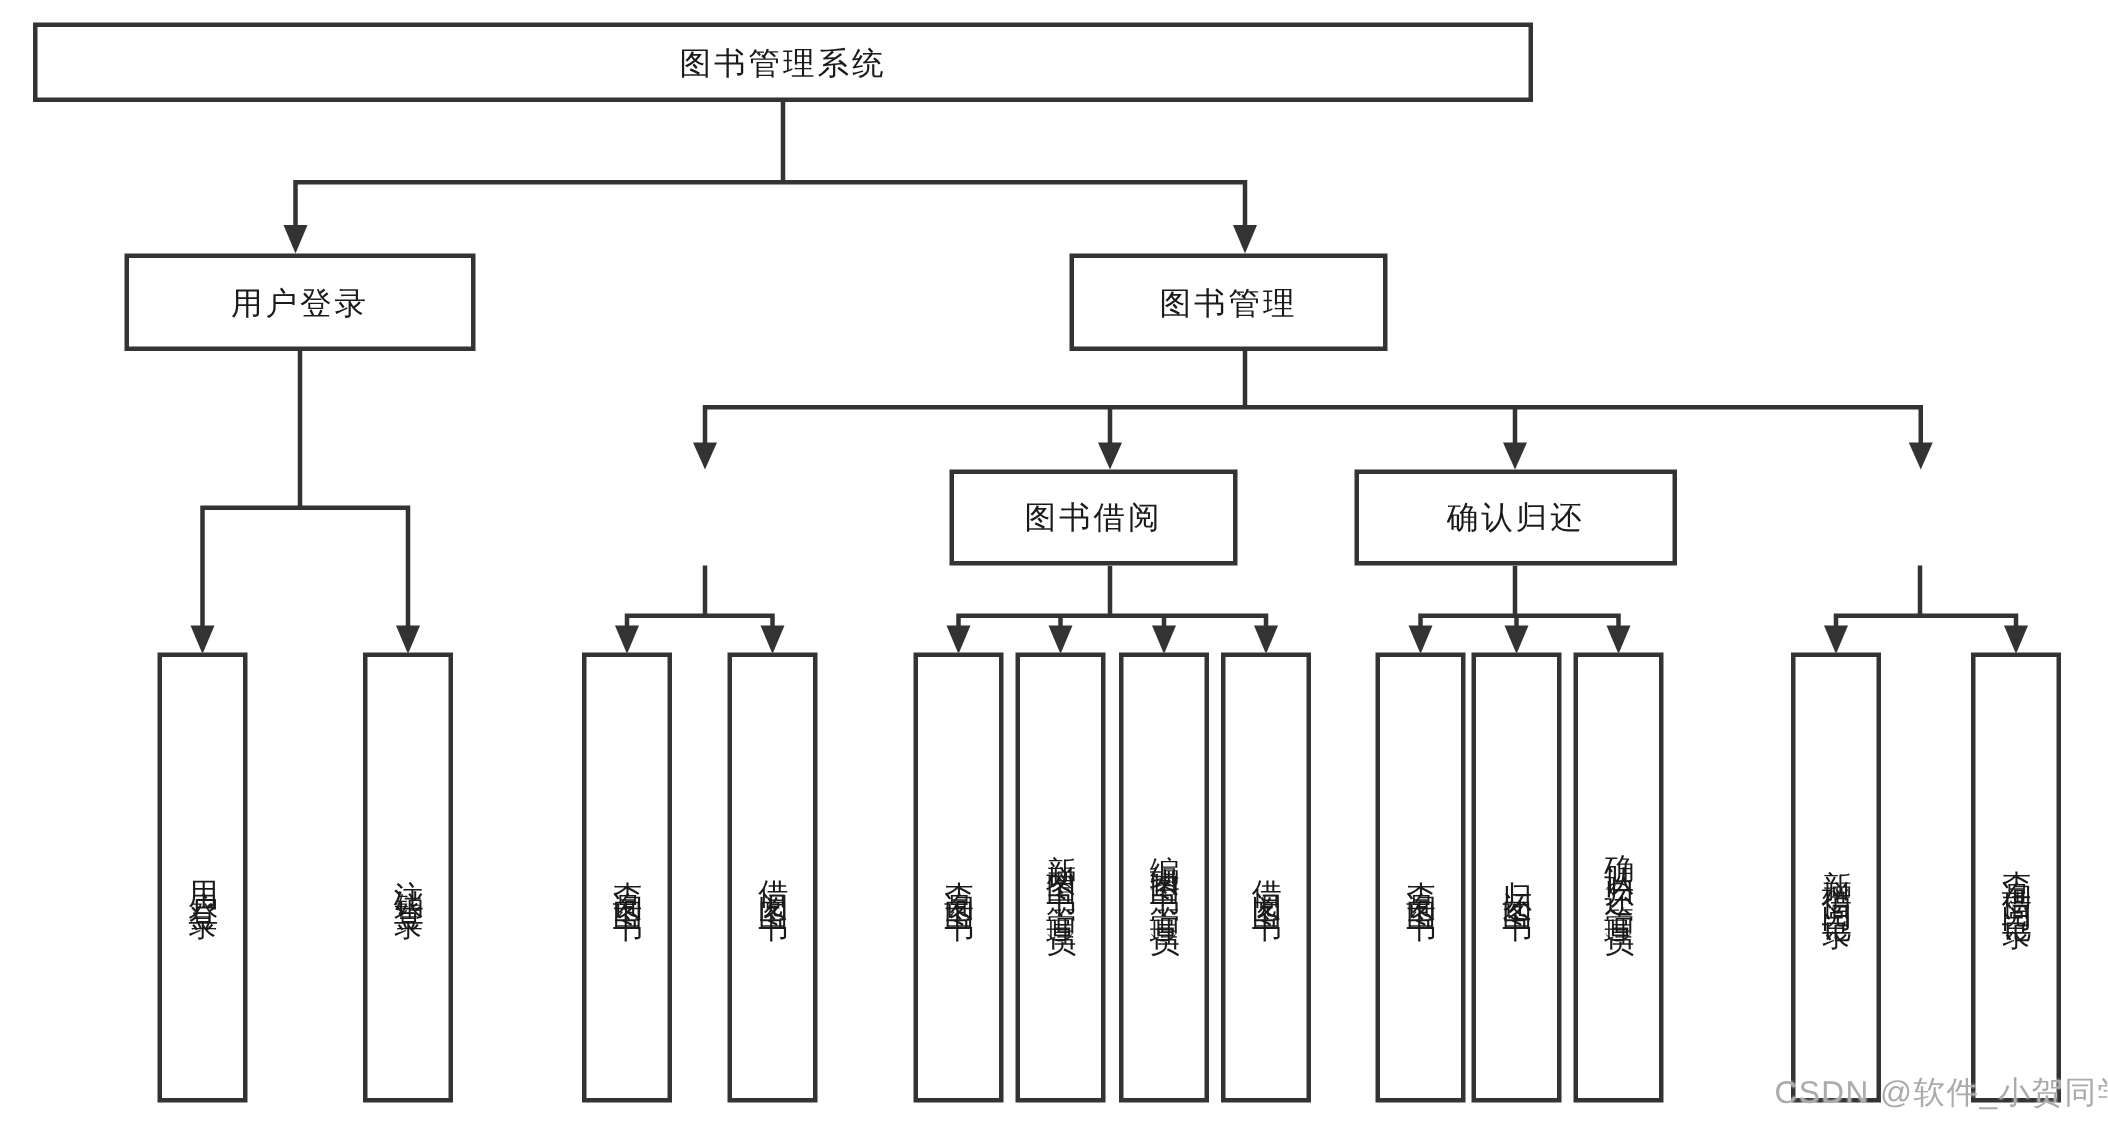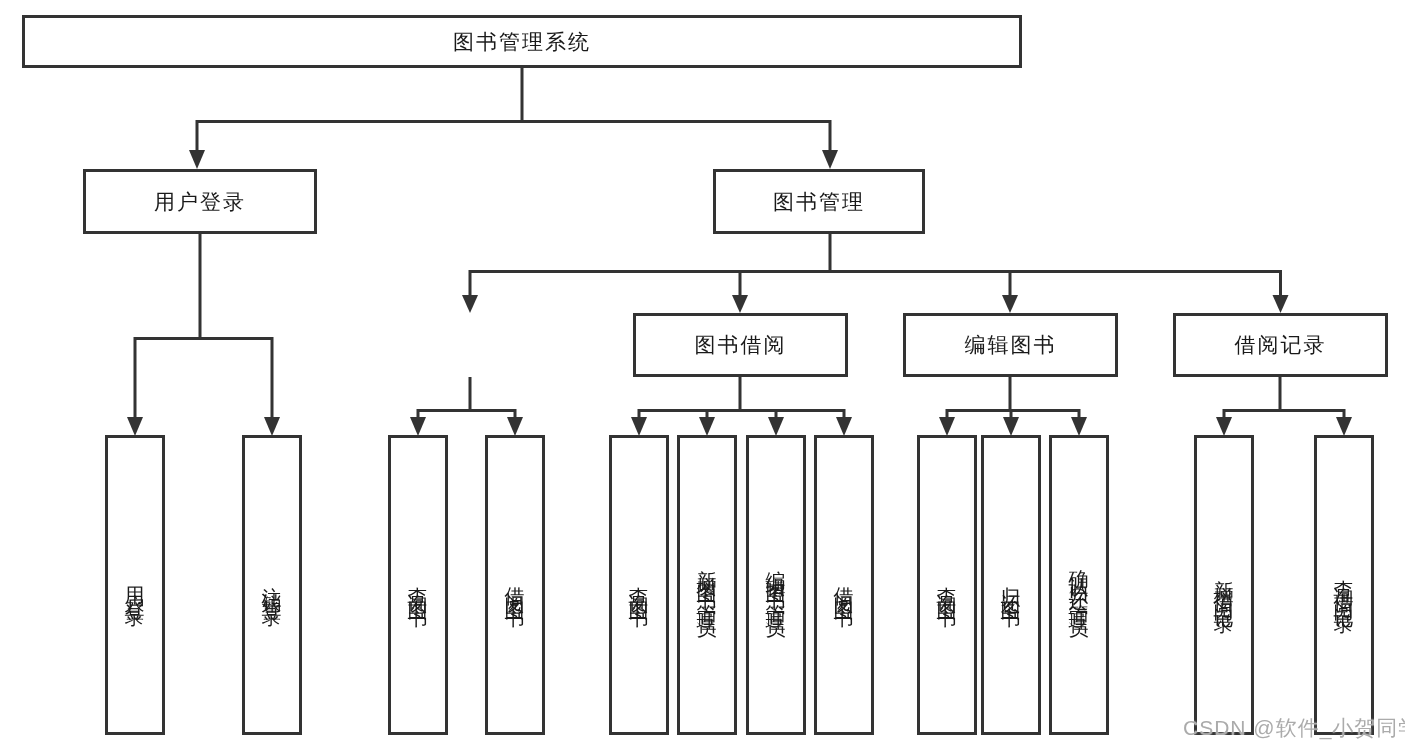--- a/index.html
+++ b/index.html
@@ -109,28 +109,25 @@
     <span class="lbl">图书管理系统</span>
   </div>
 
   <div class="box" style="left:83px; top:169px; width:234px; height:65px;">
     <span class="lbl">用户登录</span>
   </div>
   <div class="box" style="left:713px; top:169px; width:212px; height:65px;">
     <span class="lbl">图书管理</span>
   </div>
 
-  <div class="box" style="left:633px; top:313px; width:215px; height:64px;">
+  <div class="box" style="left:633px; top:313px; width:192px; height:64px;">
     <span class="lbl">图书借阅</span>
   </div>
   <div class="box" style="left:903px; top:313px; width:215px; height:64px;">
-    <span class="lbl">编辑图书</span>
-  </div>
-  <div class="box" style="left:1173px; top:313px; width:215px; height:64px;">
-    <span class="lbl">借阅记录</span>
+    <span class="lbl">确认归还</span>
   </div>
 
   <div class="box leaf" style="left:105px; top:435px; width:60px; height:300px;">
     <span class="lbl">用户登录</span>
   </div>
   <div class="box leaf" style="left:242px; top:435px; width:60px; height:300px;">
     <span class="lbl">注销登录</span>
   </div>
 
   <div class="box leaf" style="left:388px; top:435px; width:60px; height:300px;">

